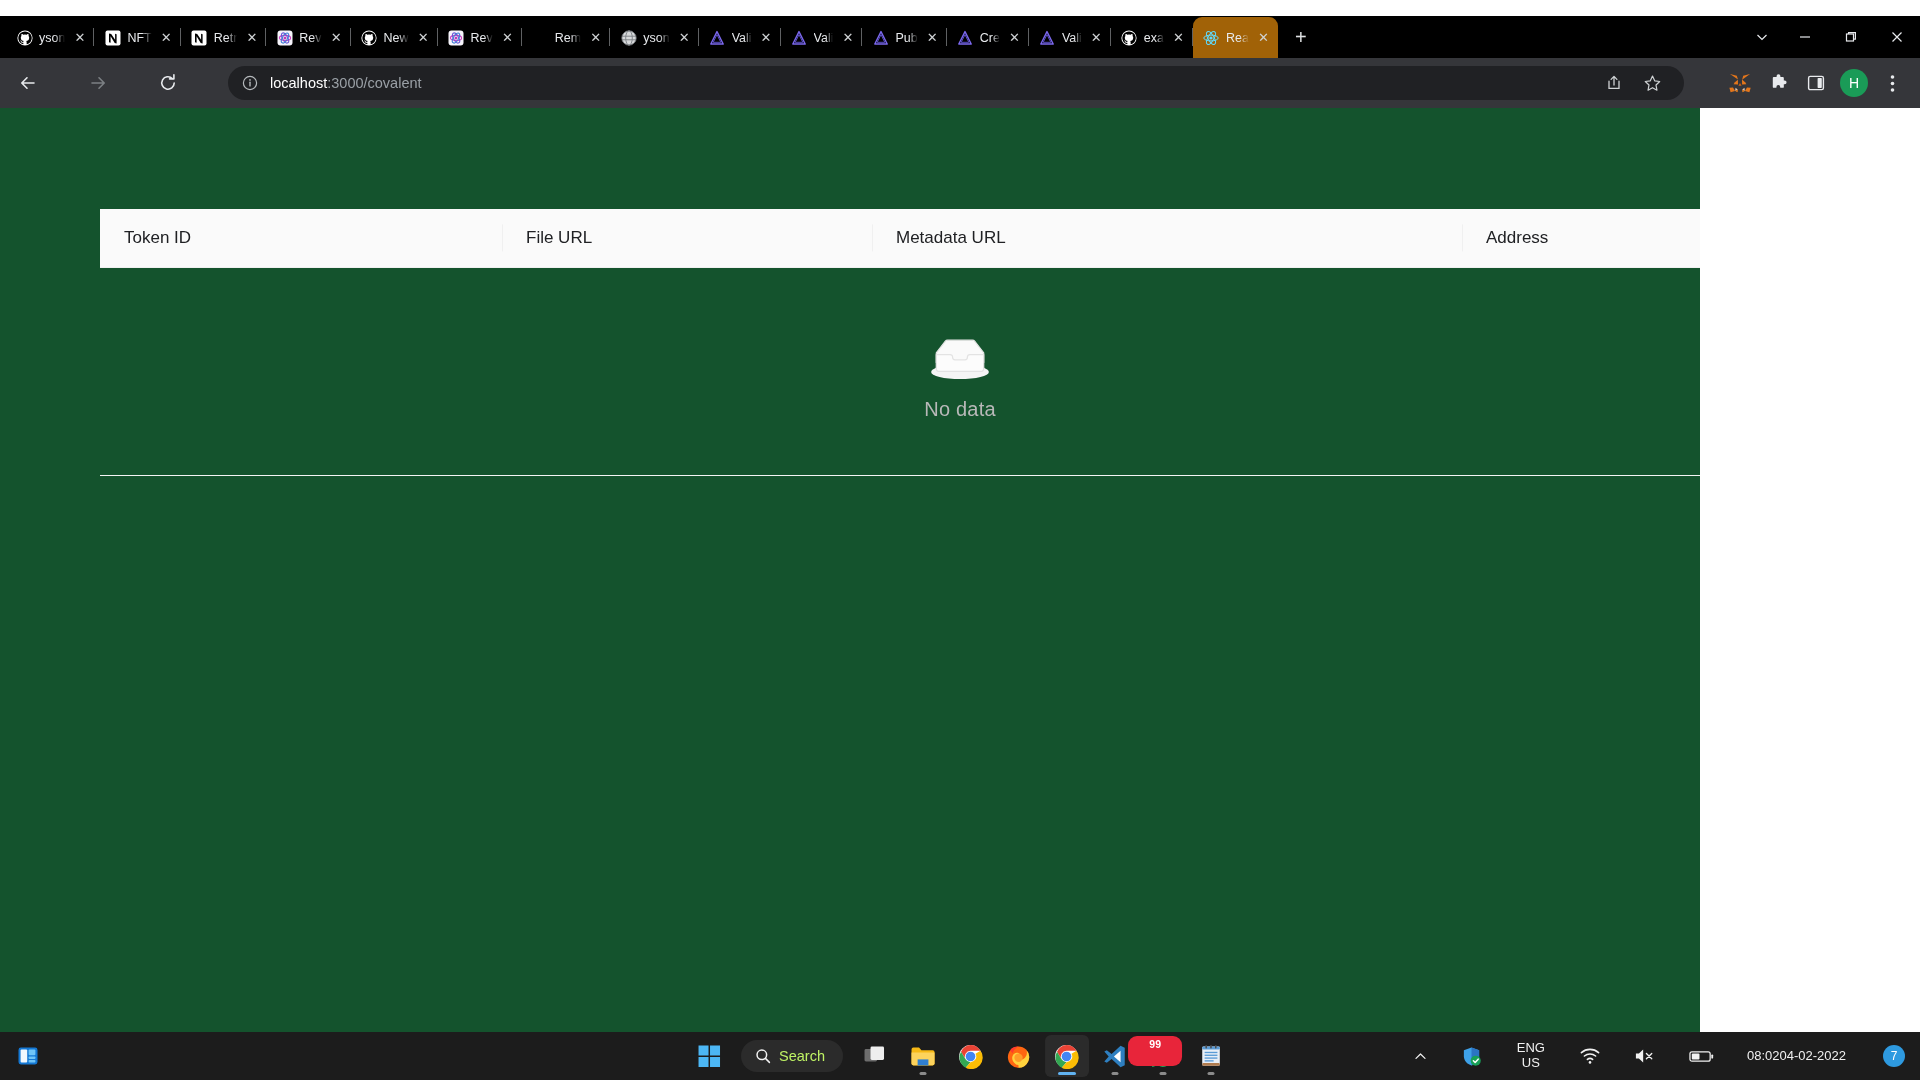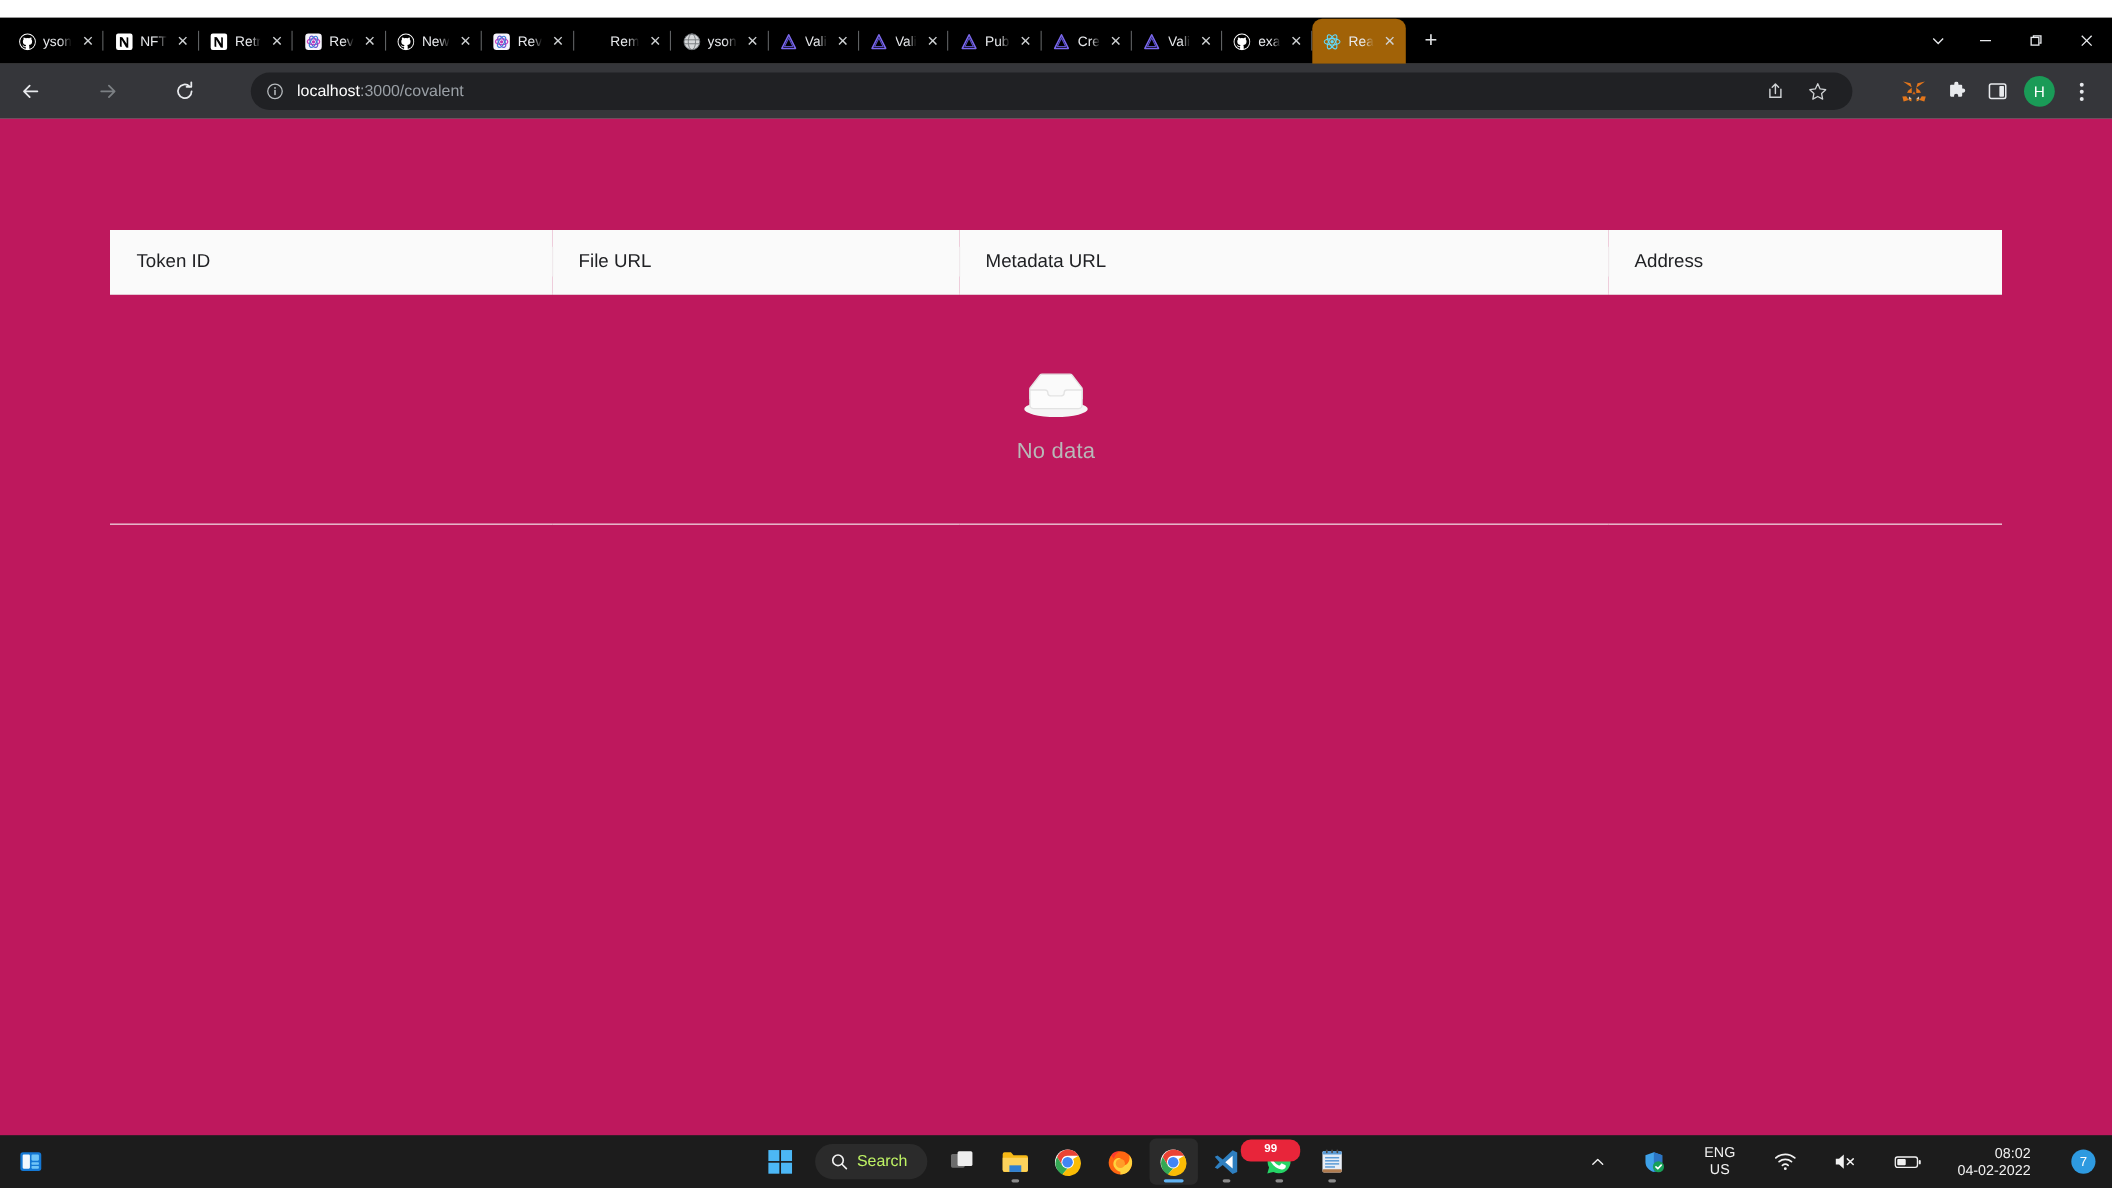--- a/index.html
+++ b/index.html
@@ -78,21 +78,21 @@
   .omni-actions { display:flex; align-items:center; gap:2px; margin-left:auto; flex:0 0 auto; }
   .ext-row { display:flex; align-items:center; gap:2px; flex:0 0 auto; }
   .avatar {
     width:28px; height:28px; border-radius:50%;
     background:#1a9b57; color:#fff; font-size:14px;
     display:flex; align-items:center; justify-content:center;
     margin:0 4px;
   }
 
   
-  .viewport { position:absolute; left:0; top:92px; width:1920px; height:940px; background:#be185d; overflow:hidden;text-decoration:underline; }
+  .viewport { position:absolute; left:0; top:92px; width:1700px; height:940px; background:#14532d; overflow:hidden;text-decoration:underline; }
 
   .table-wrap {
     position:absolute; left:100px; top:101px; width:1720px;
   }
   table.ant-table { width:100%; border-collapse:collapse; table-layout:fixed; }
   table.ant-table thead th {
     background:#fafafa;
     color:#202124;
     font-size:17px; font-weight:400;
     text-align:left;
@@ -141,33 +141,33 @@
   }
   .tk-item.active .tk-ind { width:18px; background:#61b3f2; }
   .search-pill {
     height:32px; border-radius:16px; background:#2b2b2b;
     display:flex; align-items:center; gap:8px;
     padding:0 18px 0 14px; margin:0 6px;
   }
   .search-pill span { color:#bef264; font-size:14.5px; }
   .badge99 {
     position:absolute; top:1px; right:3px;
-    min-width:19px; height:20px; padding:0 21px;
+    min-width:19px; height:30px; padding:0 21px;
     background:#e8253a; color:#fff;
     font-size:10.5px; line-height:16px; text-align:center;
     border-radius:9px; font-weight:700;
   }
   .tb-right {
     position:absolute; right:0; top:0; height:48px;
     display:flex; align-items:center; gap:20px; padding-right:8px;
   }
   .tray-btn { height:40px; display:flex; align-items:center; justify-content:center; padding:0 7px; border-radius:5px; }
   .lang { display:flex; flex-direction:column; align-items:center; justify-content:center; line-height:1.12; padding:0 8px; }
   .lang span { color:#f1f1f1; font-size:13px; }
-  .clock { display:flex; flex-direction:column; align-items:flex-end; justify-content:space-between; line-height:1.18; padding:0 10px 0 6px; }
+  .clock { display:flex; flex-direction:row; align-items:flex-end; justify-content:space-between; line-height:1.18; padding:0 10px 0 6px; }
   .clock span { color:#f1f1f1; font-size:13px; }
   .notif-dot {
     width:22px; height:22px; border-radius:50%;
     background:#2e9ae0; color:#fff; font-size:12px;
     display:flex; align-items:center; justify-content:center;
   }
 </style>
 </head>
 <body>
 

